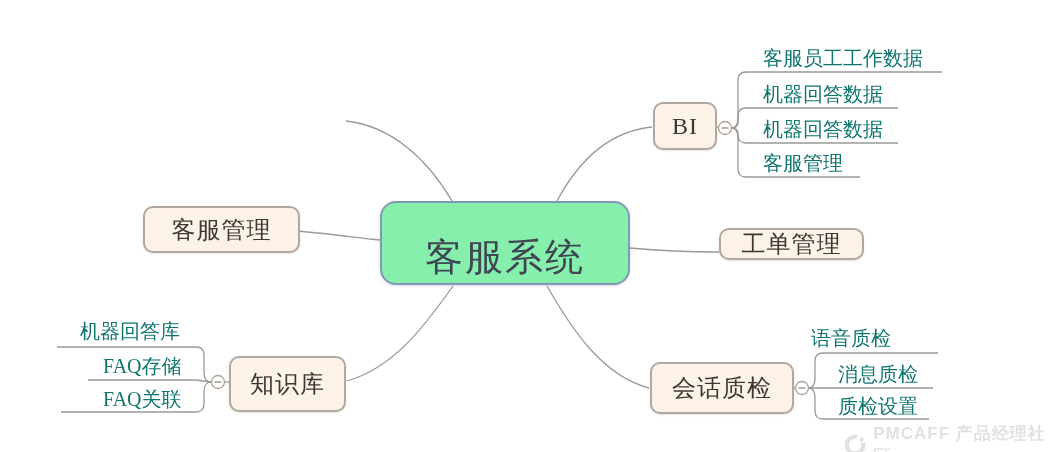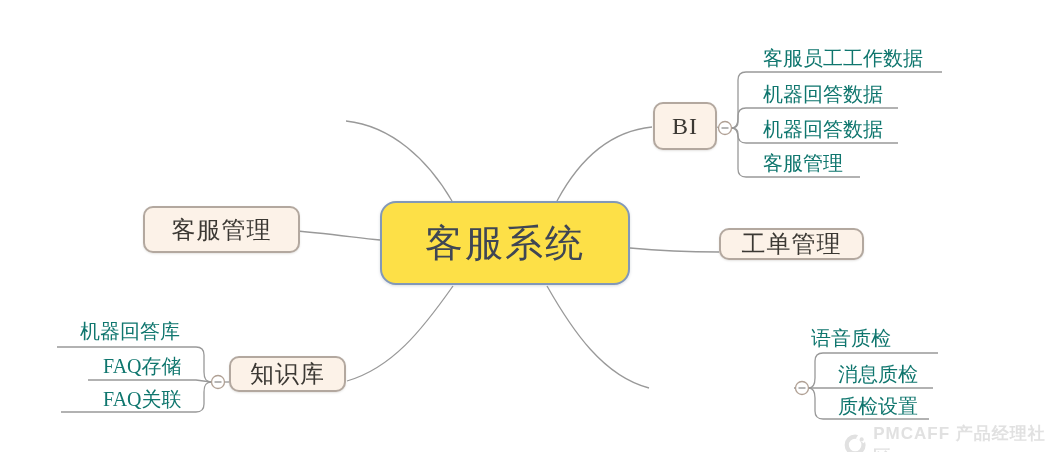--- a/index.html
+++ b/index.html
@@ -17,27 +17,28 @@
     box-sizing:border-box;
     background:#fcf2e8;
     border:2px solid #b3a89f;
     border-radius:10px;
     color:#3b3833;
     box-shadow:0 1px 2px rgba(90,80,70,.15);
     cursor:default;
   }
   .node span{white-space:nowrap;}
   .central{
-    background:#fde047;
+    background:#86efac;
     border:2px solid #8298b8;
     border-radius:16px;
     color:#3f4654;
     font-size:38px;
     letter-spacing:2px;
     box-shadow:0 1px 3px rgba(70,85,110,.2);
+    align-items:flex-end;
   }
   .branch{font-size:24px;letter-spacing:1px;}
   .child{
     position:absolute;
     font-size:20px;
     color:#0f766e;
     white-space:nowrap;
     line-height:24px;
     cursor:default;
   }
@@ -101,32 +102,35 @@
 
   <div class="node central" style="left:380px;top:201px;width:250px;height:84px;">
     <span>客服系统</span>
   </div>
 
 
   <div class="node branch" style="left:143px;top:206px;width:157px;height:47px;">
     <span>客服管理</span>
   </div>
 
-  <div class="node branch" style="left:229px;top:356px;width:117px;height:36px;">
+  <div class="node branch" style="left:229px;top:356px;width:117px;height:56px;">
     <span>知识库</span>
   </div>
 
   <div class="node branch" style="left:653px;top:102px;width:64px;height:48px;">
     <span>BI</span>
   </div>
 
   <div class="node branch" style="left:719px;top:228px;width:145px;height:32px;">
     <span>工单管理</span>
   </div>
 
+  <div class="node branch" style="left:650px;top:362px;width:144px;height:52px;">
+    <span>会话质检</span>
+  </div>
 
   <div class="child" style="left:763px;top:46px;">客服员工工作数据</div>
   <div class="child" style="left:763px;top:82px;">机器回答数据</div>
   <div class="child" style="left:763px;top:117px;">机器回答数据</div>
   <div class="child" style="left:763px;top:151px;">客服管理</div>
 
   <div class="child" style="left:80px;top:321px;font-family:Liberation Mono, monospace;">机器回答库</div>
   <div class="child" style="left:103px;top:354px;">FAQ存储</div>
   <div class="child" style="left:103px;top:387px;text-align:center;">FAQ关联</div>
 

